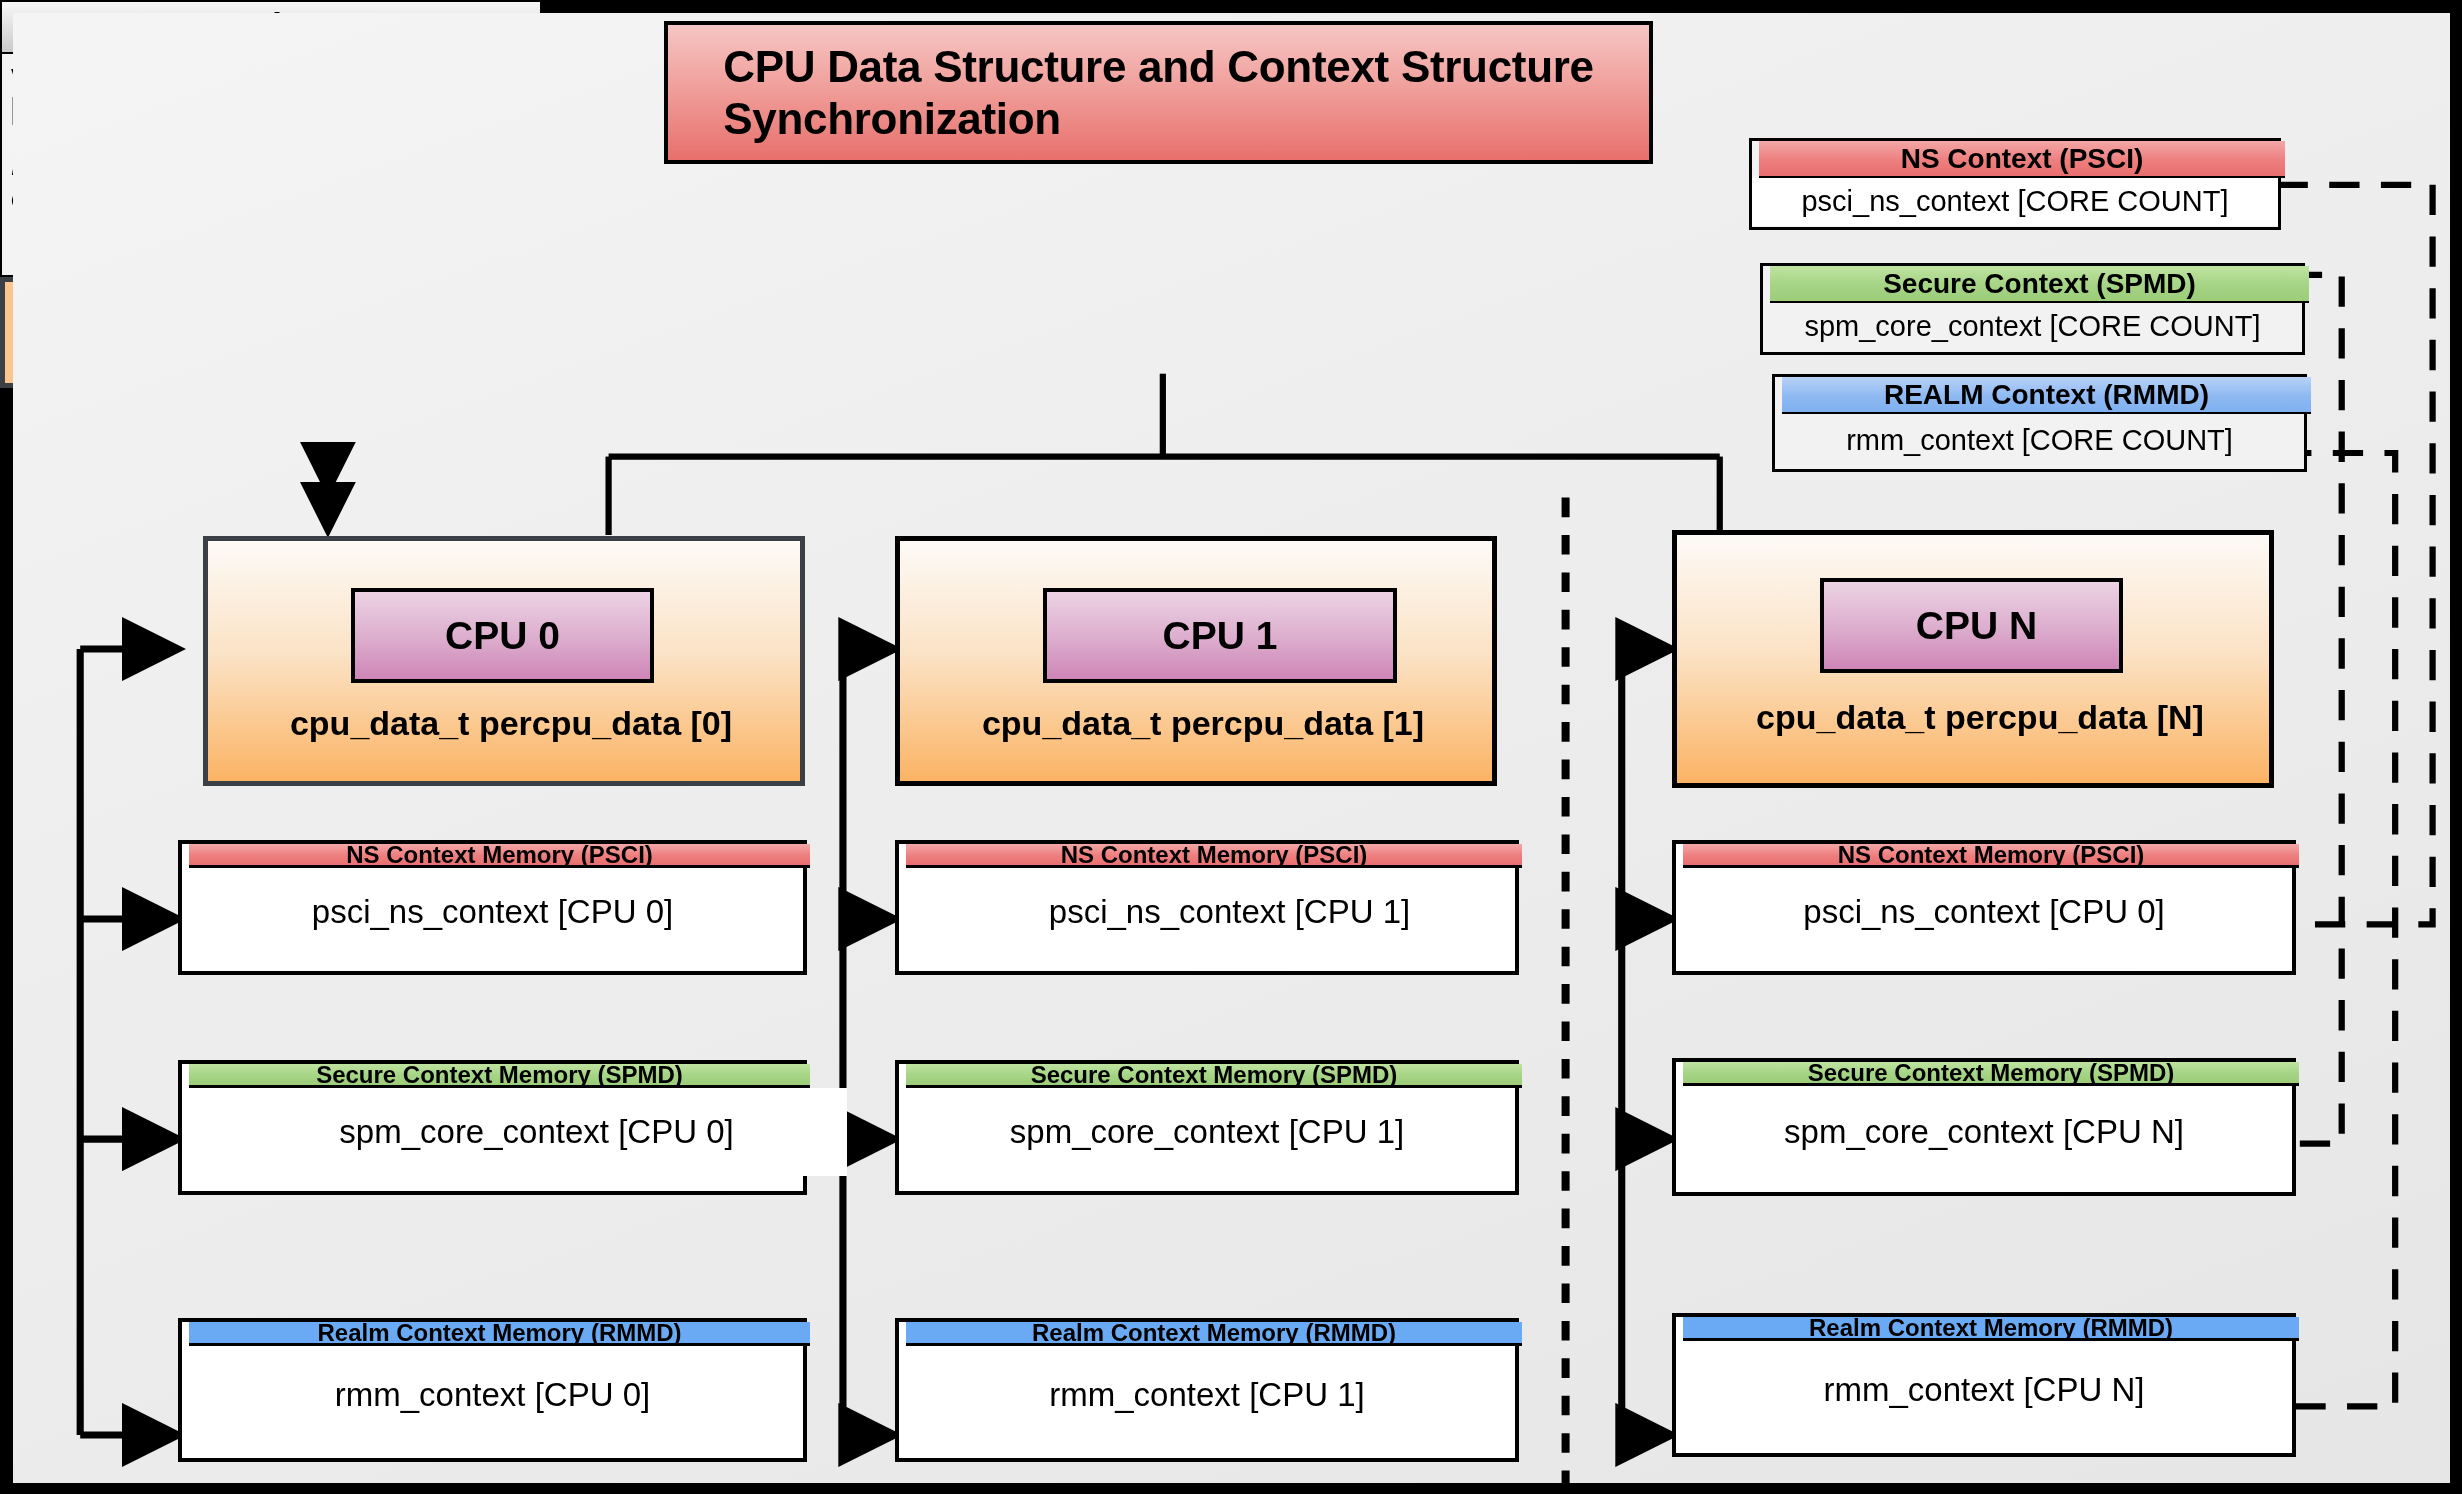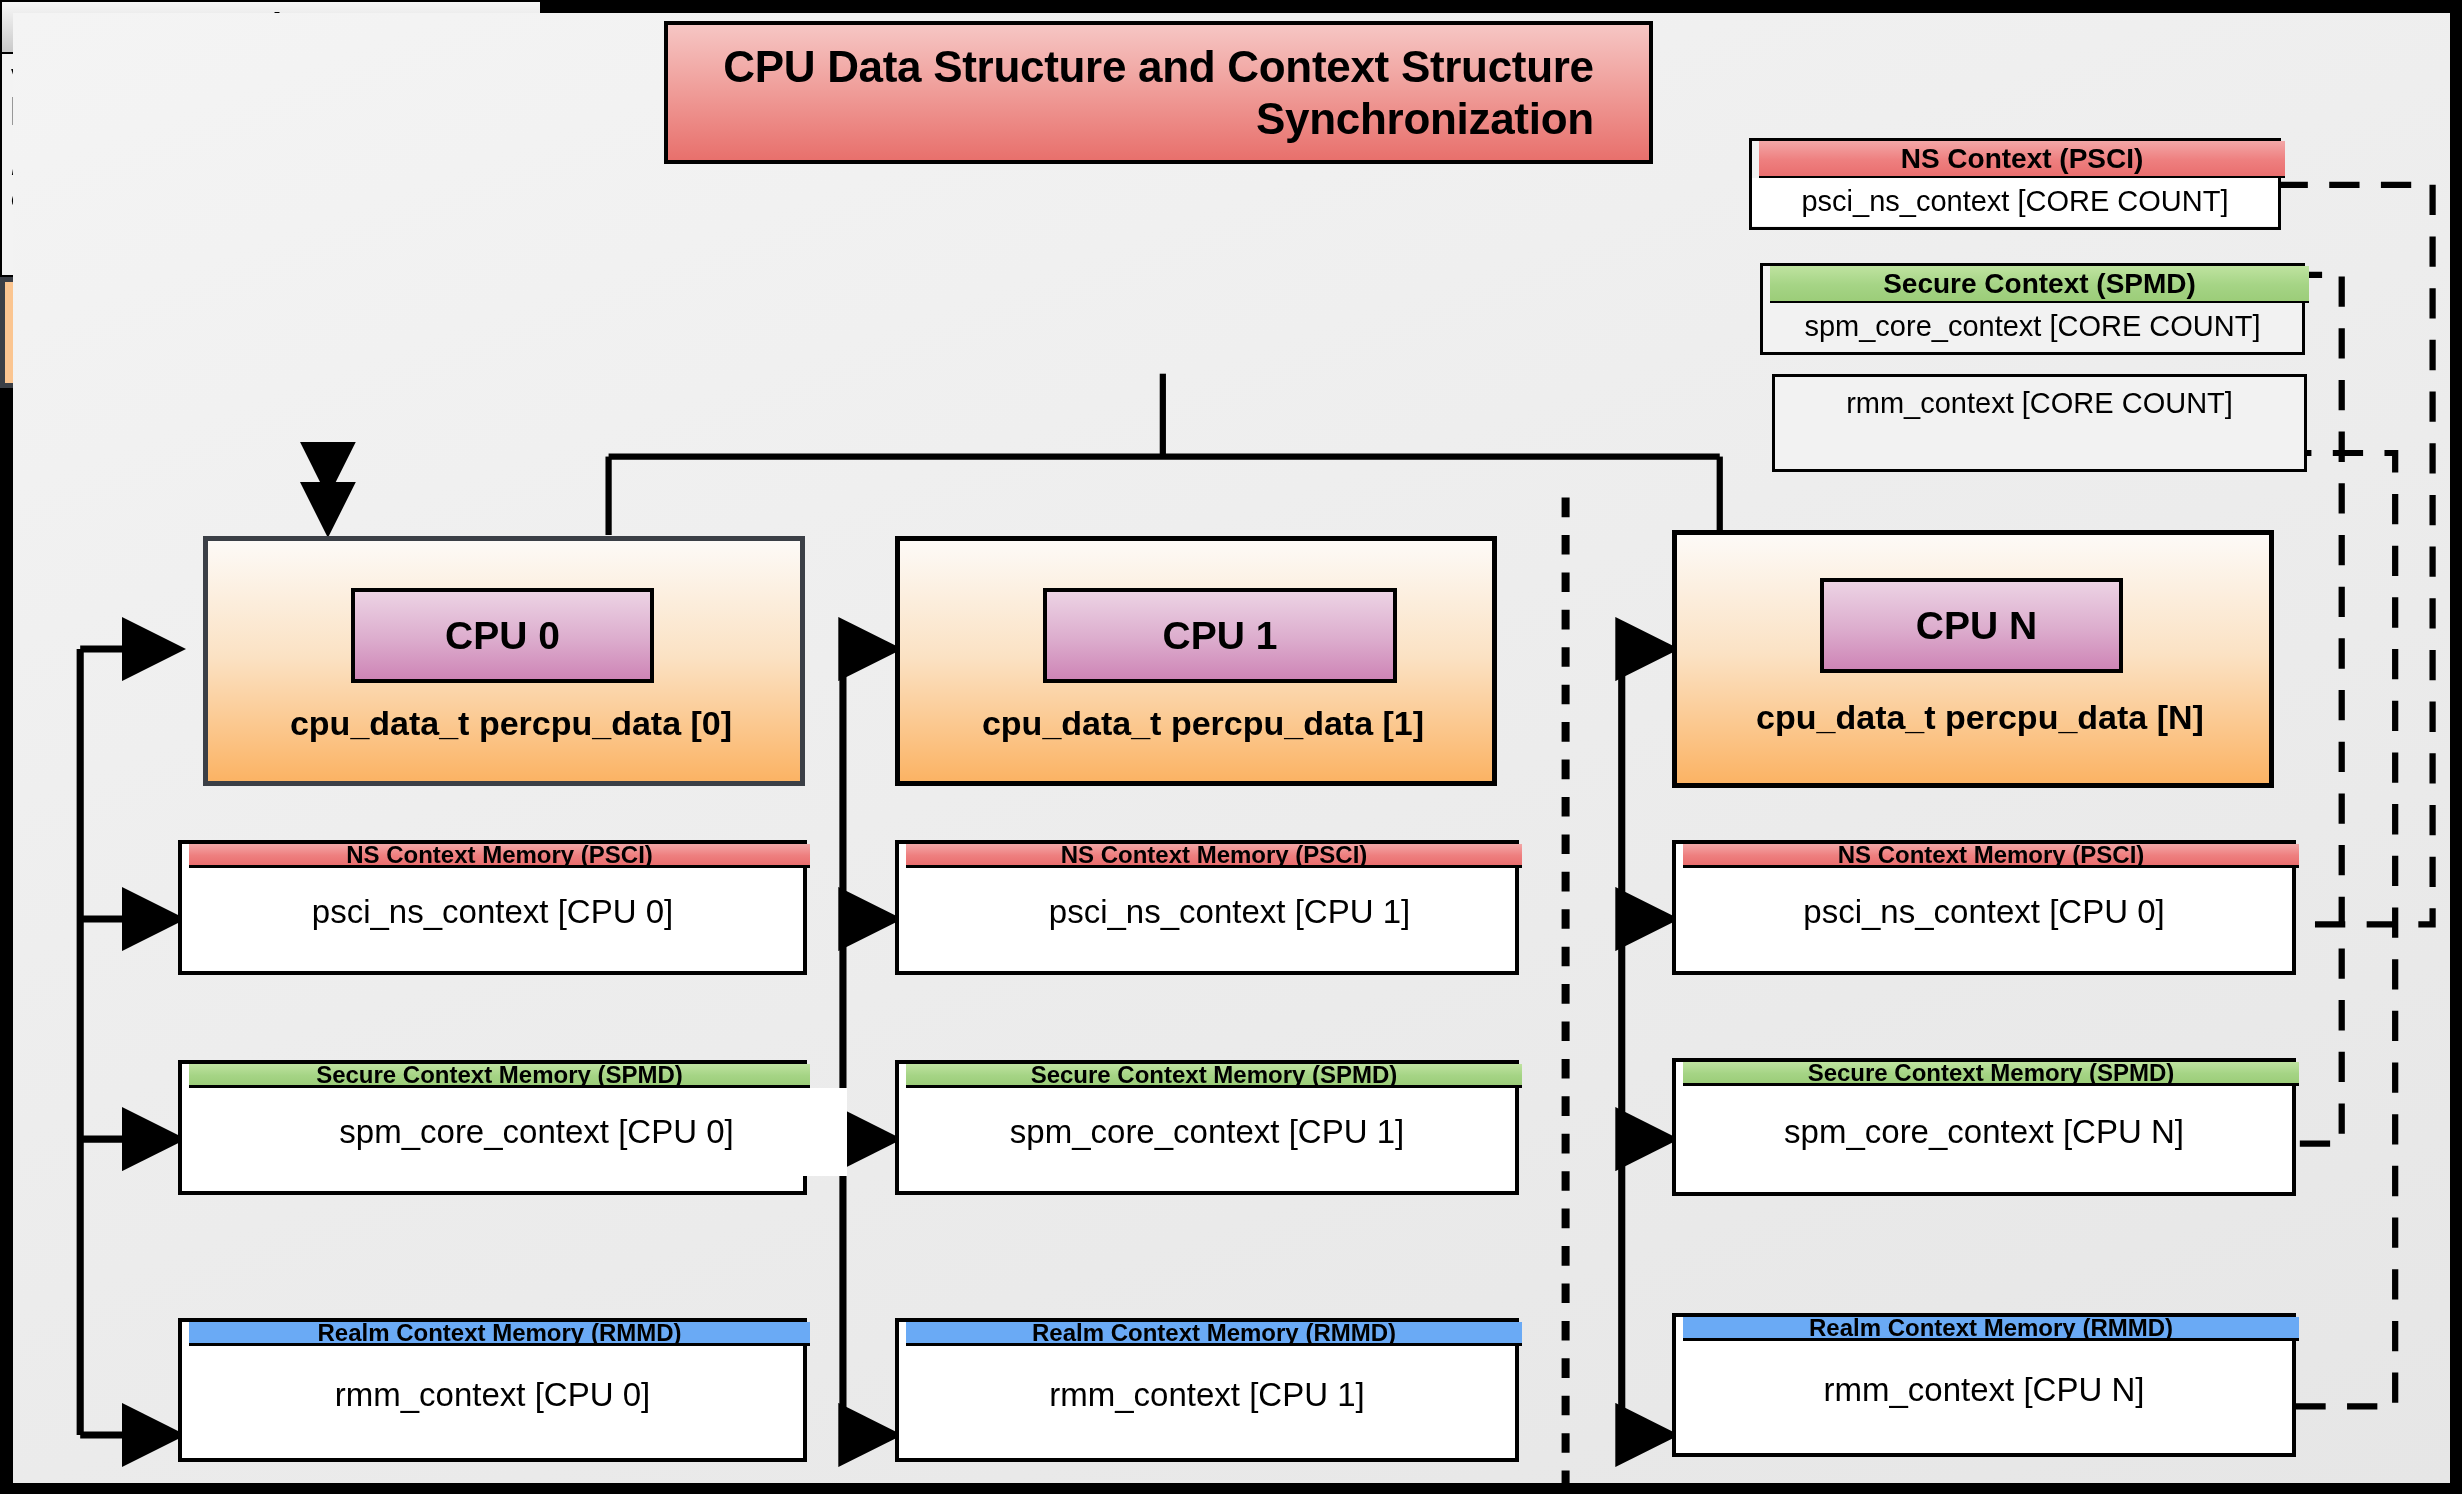--- a/index.html
+++ b/index.html
@@ -50,21 +50,21 @@
   .hdr-red{background:linear-gradient(180deg,#f3a7a7 0%,#ee7f7f 55%,#e96e6e 100%);}
   .hdr-green{background:linear-gradient(180deg,#bfe3a0 0%,#a5d485 55%,#9ccd79 100%);}
   .hdr-blue{background:linear-gradient(180deg,#b8d2f7 0%,#8fb9f2 55%,#7fb0f0 100%);}
 
   
   #title{
     left:664px;top:21.4px;width:989px;height:143px;
     border:4.5px solid #000;
     background:linear-gradient(180deg,#f6c6c4 0%,#f0a09c 45%,#e8706c 100%);
     display:flex;align-items:center;justify-content:center;
-    text-align:right;
+    text-align:left;
     font-weight:bold;font-size:44px;line-height:1.18;
     color:#000;
     letter-spacing:-0.3px;
   }
 
   
   #cpudatat{
     left:41px;top:201px;width:542px;height:277px;
     border:2.7px solid #000;background:#f3f3f3;box-sizing:border-box;
   }
@@ -212,20 +212,21 @@
     <div class="hdr hdr-red">NS Context  (PSCI)</div>
     <div class="bdy" style="height:48px;">psci_ns_context [CORE COUNT]</div>
   </div>
 
   <div class="clsbox ctxtop gray-body" style="left:1760px;top:263px;width:545px;height:92px;">
     <div class="hdr hdr-green">Secure Context (SPMD)</div>
     <div class="bdy" style="height:48px;">spm_core_context [CORE COUNT]</div>
   </div>
 
   <div class="clsbox ctxtop gray-body" style="left:1772px;top:374px;width:535px;height:98px;">
+    <div class="hdr hdr-blue">REALM Context (RMMD)</div>
     <div class="bdy" style="height:54px;">rmm_context [CORE COUNT]</div>
   </div>
 
   <div class="cpupanel dark" style="left:203px;top:536px;width:602px;height:250px;">
     <div class="chip" style="left:143px;top:47px;width:303px;height:95px;">CPU 0</div>
     <div class="cap" style="top:163px;">cpu_data_t percpu_data [0]</div>
   </div>
 
   <div class="clsbox ctxmem" style="left:178px;top:840px;width:629px;height:135px;">
     <div class="hdr hdr-red">NS Context Memory (PSCI)</div>

